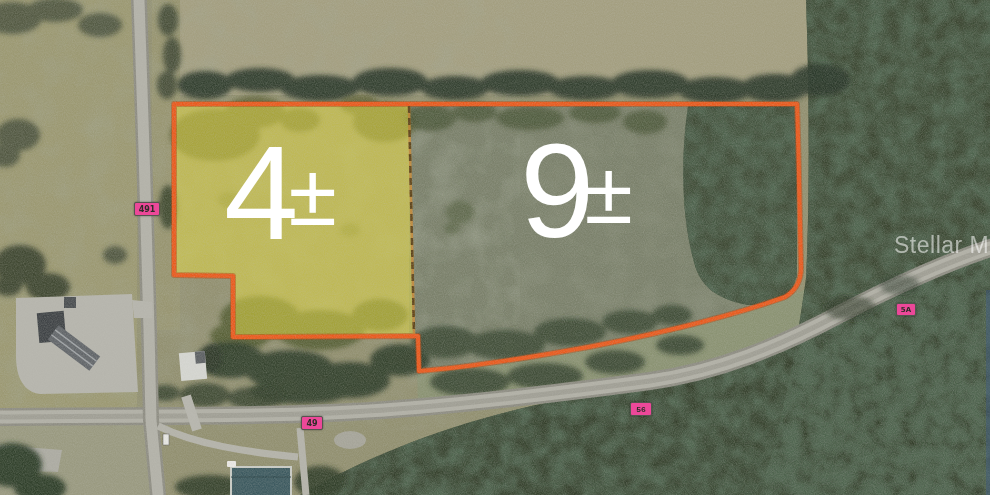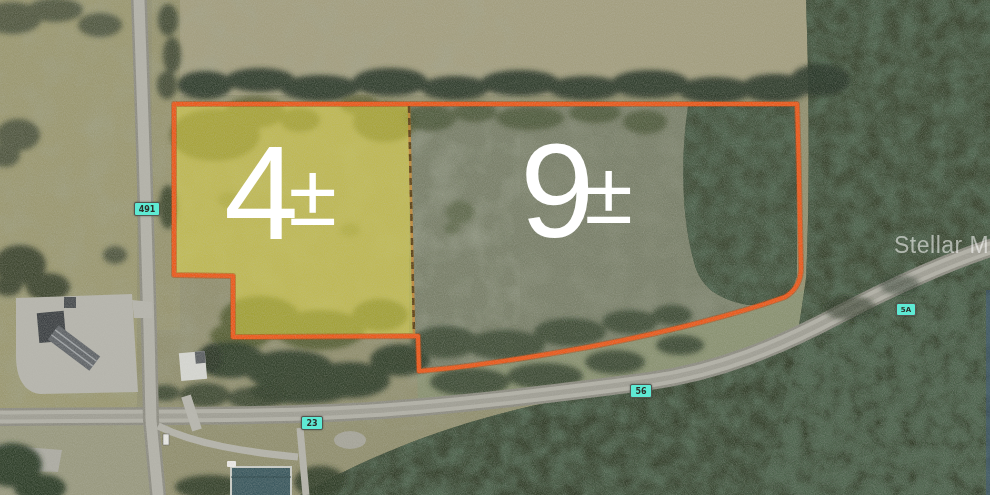--- a/index.html
+++ b/index.html
@@ -7,27 +7,27 @@
          font-family:"Liberation Sans",sans-serif;background:#8f8d6e;}
   .stage svg{position:absolute;left:0;top:0;display:block;}
   
   .acreage-label{position:absolute;display:flex;align-items:center;color:#fff;
                  line-height:1;user-select:none;}
   .acreage-label .num{font-size:134px;font-weight:400;}
   .acreage-label .pm{font-size:88px;font-weight:400;margin-left:-10px;transform:translateY(2px);}
   #label-4{left:224px;top:126px;}
   #label-9{left:520px;top:124px;}
   
-  .shield{position:absolute;background:#5eead4;border:1px solid #55544e;border-radius:2px;
+  .shield{position:absolute;background:#ec4899;border:1px solid #55544e;border-radius:2px;
           color:#2d2d28;font-family:"DejaVu Sans",sans-serif;font-weight:bold;
           display:flex;align-items:center;justify-content:center;
           box-shadow:0 0 2px rgba(0,0,0,.45);}
   #shield-491{left:134px;top:202px;width:24px;height:12px;font-size:8px;}
   #shield-49 {left:301px;top:416px;width:20px;height:12px;font-size:8px;}
-  #shield-56 {left:630px;top:384px;width:20px;height:12px;font-size:8px;}
+  #shield-56 {left:630px;top:402px;width:20px;height:12px;font-size:8px;font-family:Liberation Mono, monospace;}
   #shield-5a {left:896px;top:275px;width:18px;height:11px;font-size:7px;margin-top:28px;}
   
   .watermark{position:absolute;left:894px;top:232px;font-size:23px;letter-spacing:.5px;
              color:rgba(255,255,255,0.55);white-space:nowrap;font-weight:normal;}
 </style>
 </head>
 <body>
 
 <div class="stage">
 
@@ -245,18 +245,18 @@
   <div class="acreage-label" id="label-4">
     <span class="num">4</span>
     <span class="pm">±</span>
   </div>
   <div class="acreage-label" id="label-9">
     <span class="num">9</span>
     <span class="pm">±</span>
   </div>
 
   <div class="shield" id="shield-491">491</div>
-  <div class="shield" id="shield-49">23</div>
+  <div class="shield" id="shield-49">49</div>
   <div class="shield" id="shield-56">56</div>
   <div class="shield" id="shield-5a">5A</div>
 
   <div class="watermark">Stellar MLS</div>
 </div>
 
 </body></html>

